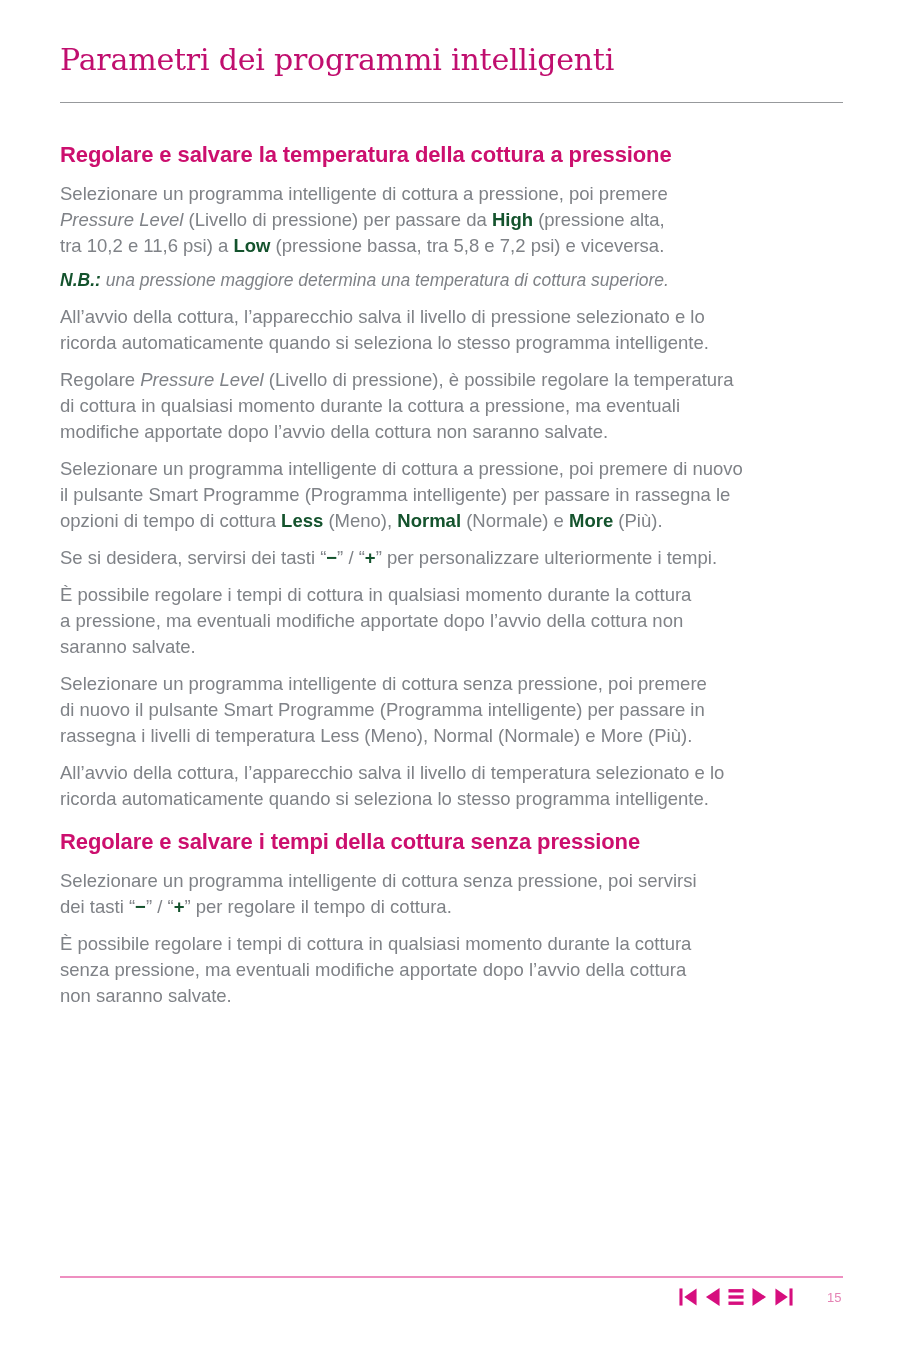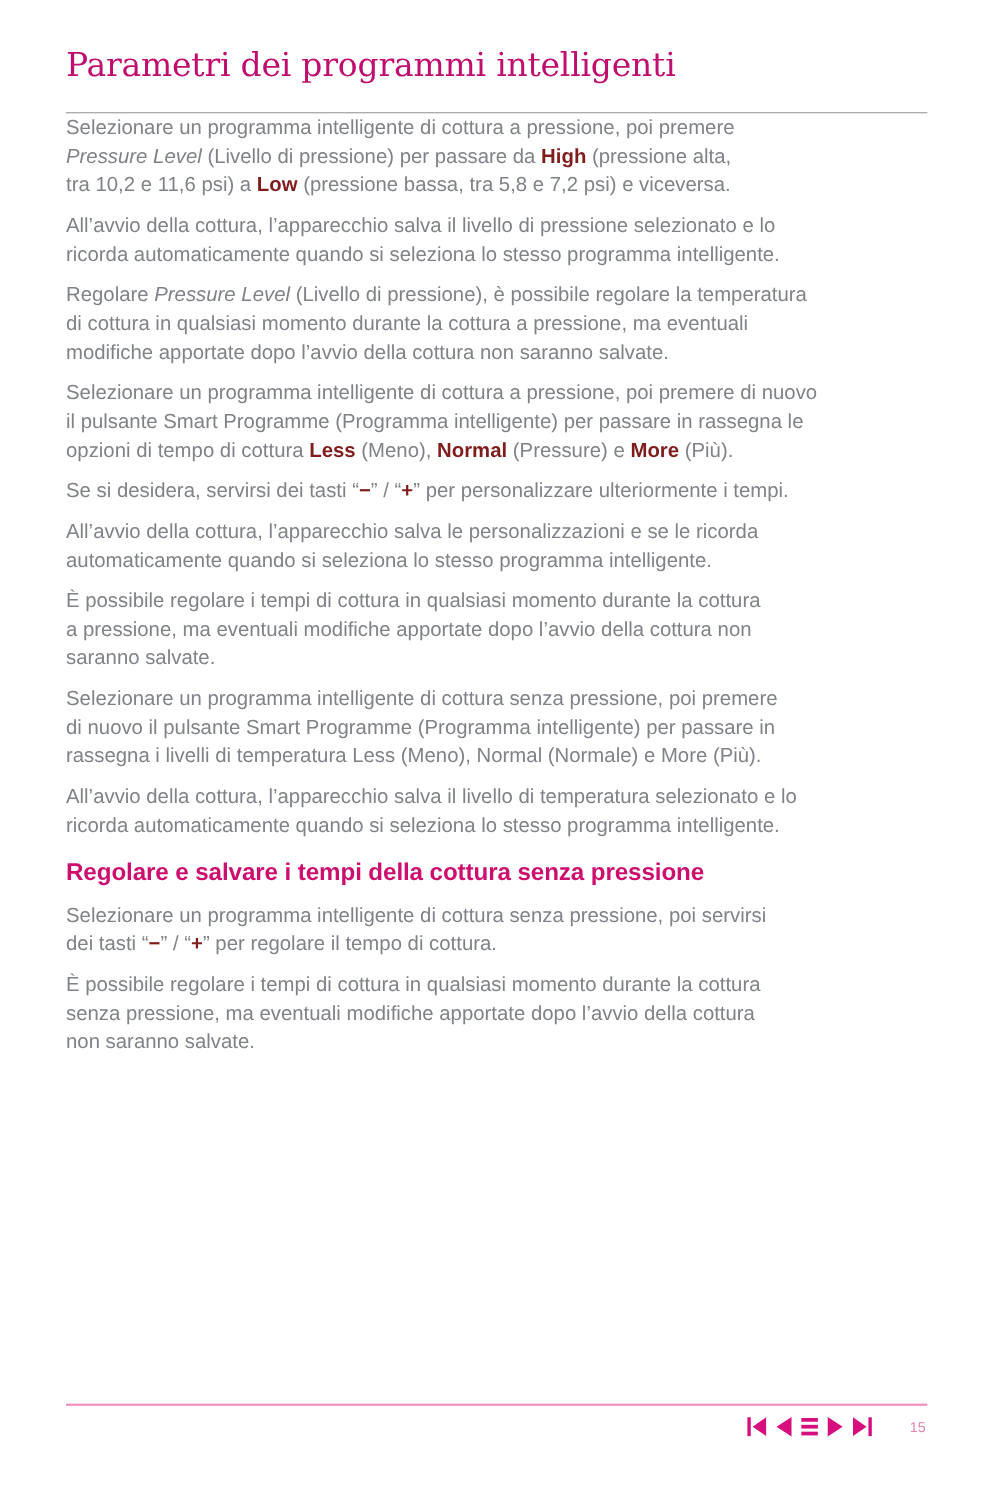--- a/index.html
+++ b/index.html
@@ -37,21 +37,21 @@
     margin: 16px 0 12px 0;
   }
   #sections > section:first-child h2.section-heading { margin-top: 38px; }
   p.body {
     font-size: 18.5px;
     line-height: 26px;
     color: #7f8287;
     margin: 0 0 11px 0;
     white-space: pre-line;
   }
-  p.body strong { font-weight: 700; color: #7f1d1d; }
+  p.body strong { font-weight: 700; color: #14532d; }
   p.body strong.it { font-style: italic; }
   p.body em { font-style: italic; }
   p.body.note { font-size: 17.5px; margin: -3px 0 11px 0; }
   .footer {
     position: absolute;
     left: 60px;
     right: 57px;
     top: 1276px;
   }
   hr.footer-rule {
@@ -86,36 +86,36 @@
 </style>
 </head>
 <body>
 
 <div class="page">
   <h1 class="doc-title">Parametri dei programmi intelligenti</h1>
   <hr class="top-rule">
 
   <main id="sections">
       <section>
+        <h2 class="section-heading">Regolare e salvare la temperatura della cottura a pressione</h2>
         <p class="body"><span>Selezionare un programma intelligente di cottura a pressione, poi premere
 </span><em>Pressure Level</em><span> (Livello di pressione) per passare da </span><strong>High</strong><span> (pressione alta,
 tra 10,2 e 11,6 psi) a </span><strong>Low</strong><span> (pressione bassa, tra 5,8 e 7,2 psi) e viceversa.</span></p>
+        <p class="body note"><strong class="it">N.B.:</strong><em> una pressione maggiore determina una temperatura di cottura superiore.</em></p>
         <p class="body"><span>All’avvio della cottura, l’apparecchio salva il livello di pressione selezionato e lo
 ricorda automaticamente quando si seleziona lo stesso programma intelligente.</span></p>
         <p class="body"><span>Regolare </span><em>Pressure Level</em><span> (Livello di pressione), è possibile regolare la temperatura
 di cottura in qualsiasi momento durante la cottura a pressione, ma eventuali
 modifiche apportate dopo l’avvio della cottura non saranno salvate.</span></p>
       </section>
       <section>
         <p class="body"><span>Selezionare un programma intelligente di cottura a pressione, poi premere di nuovo
 il pulsante Smart Programme (Programma intelligente) per passare in rassegna le
-opzioni di tempo di cottura </span><strong>Less</strong><span> (Meno), </span><strong>Normal</strong><span> (Pressure) e </span><strong>More</strong><span> (Più).</span></p>
+opzioni di tempo di cottura </span><strong>Less</strong><span> (Meno), </span><strong>Normal</strong><span> (Normale) e </span><strong>More</strong><span> (Più).</span></p>
         <p class="body"><span>Se si desidera, servirsi dei tasti “</span><strong>−</strong><span>” / “</span><strong>+</strong><span>” per personalizzare ulteriormente i tempi.</span></p>
-        <p class="body"><span>All’avvio della cottura, l’apparecchio salva le personalizzazioni e se le ricorda
-automaticamente quando si seleziona lo stesso programma intelligente.</span></p>
         <p class="body"><span>È possibile regolare i tempi di cottura in qualsiasi momento durante la cottura
 a pressione, ma eventuali modifiche apportate dopo l’avvio della cottura non
 saranno salvate.</span></p>
       </section>
       <section>
         <p class="body"><span>Selezionare un programma intelligente di cottura senza pressione, poi premere
 di nuovo il pulsante Smart Programme (Programma intelligente) per passare in
 rassegna i livelli di temperatura Less (Meno), Normal (Normale) e More (Più).</span></p>
         <p class="body"><span>All’avvio della cottura, l’apparecchio salva il livello di temperatura selezionato e lo
 ricorda automaticamente quando si seleziona lo stesso programma intelligente.</span></p>

